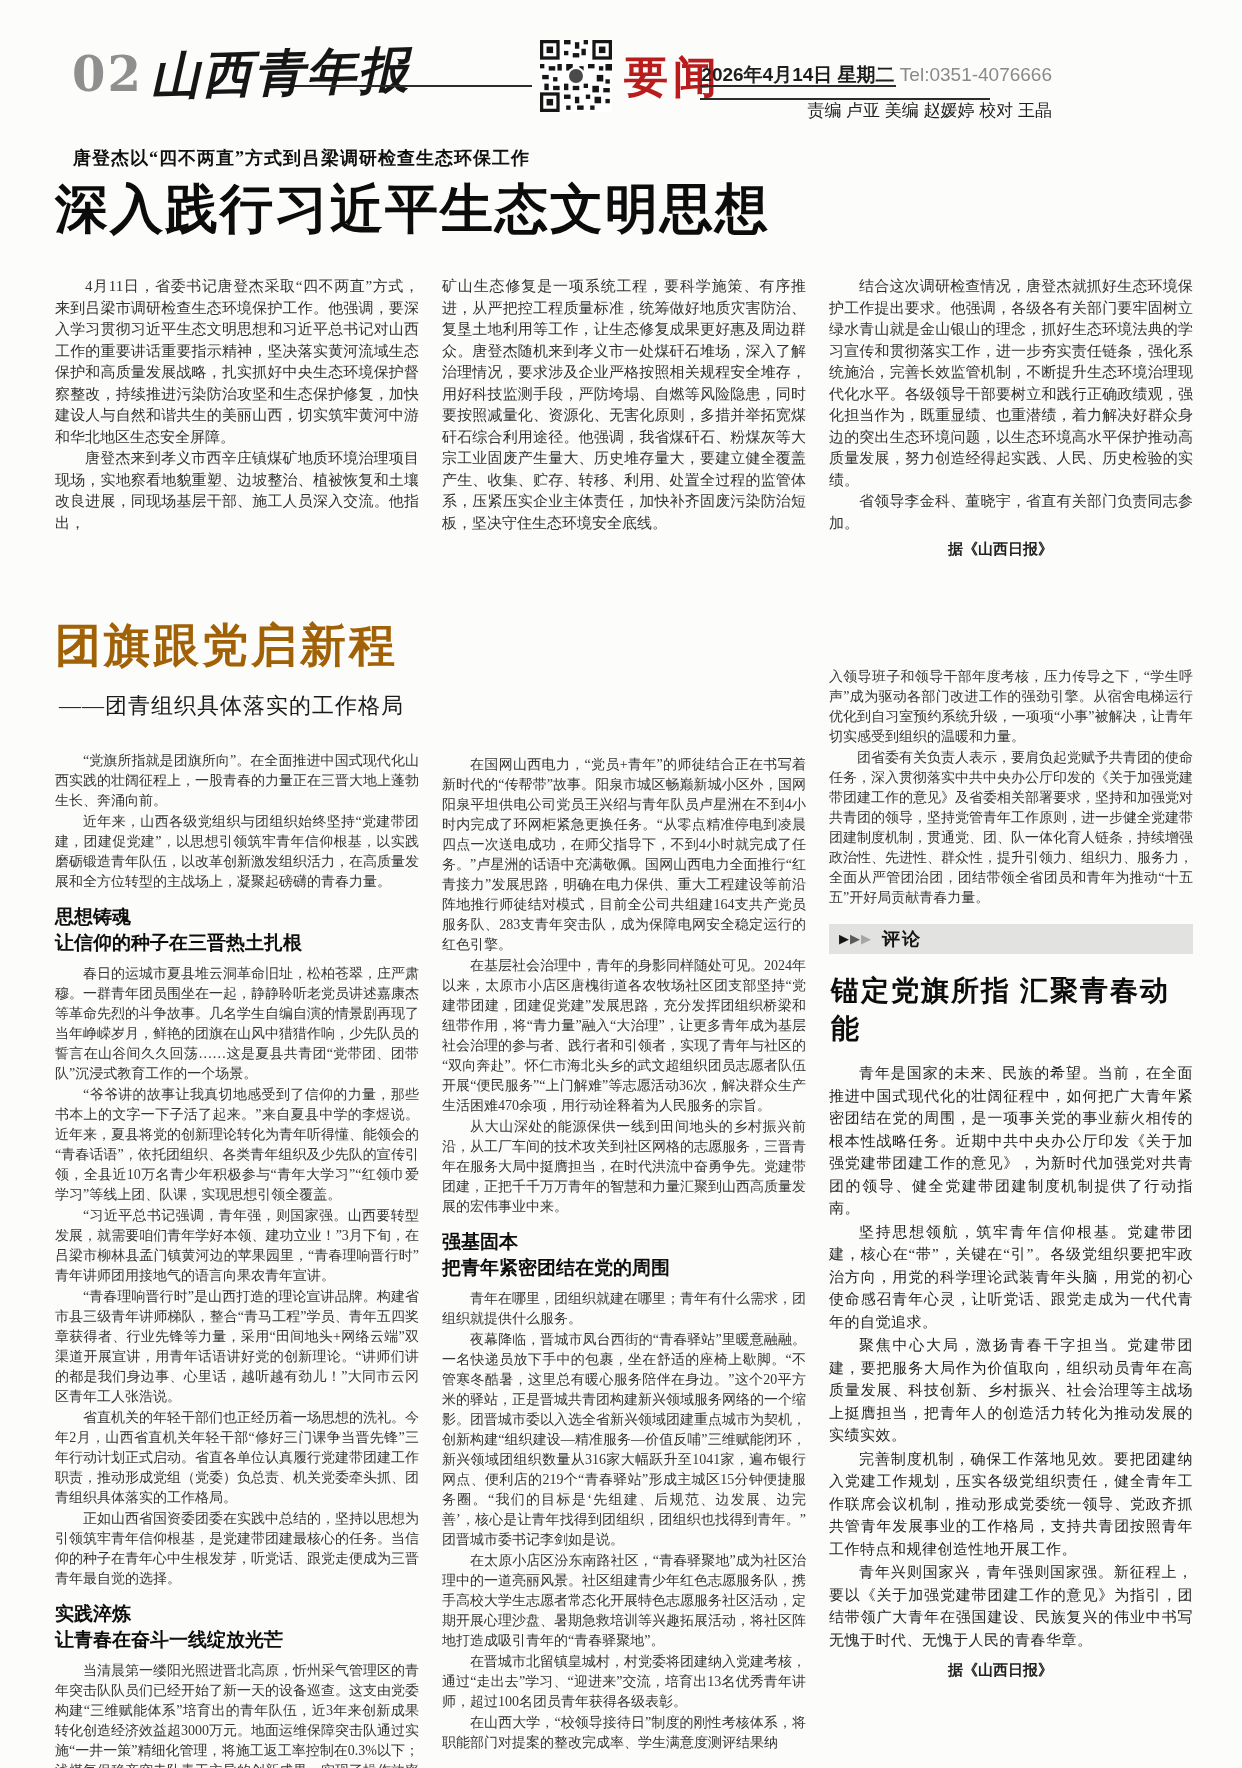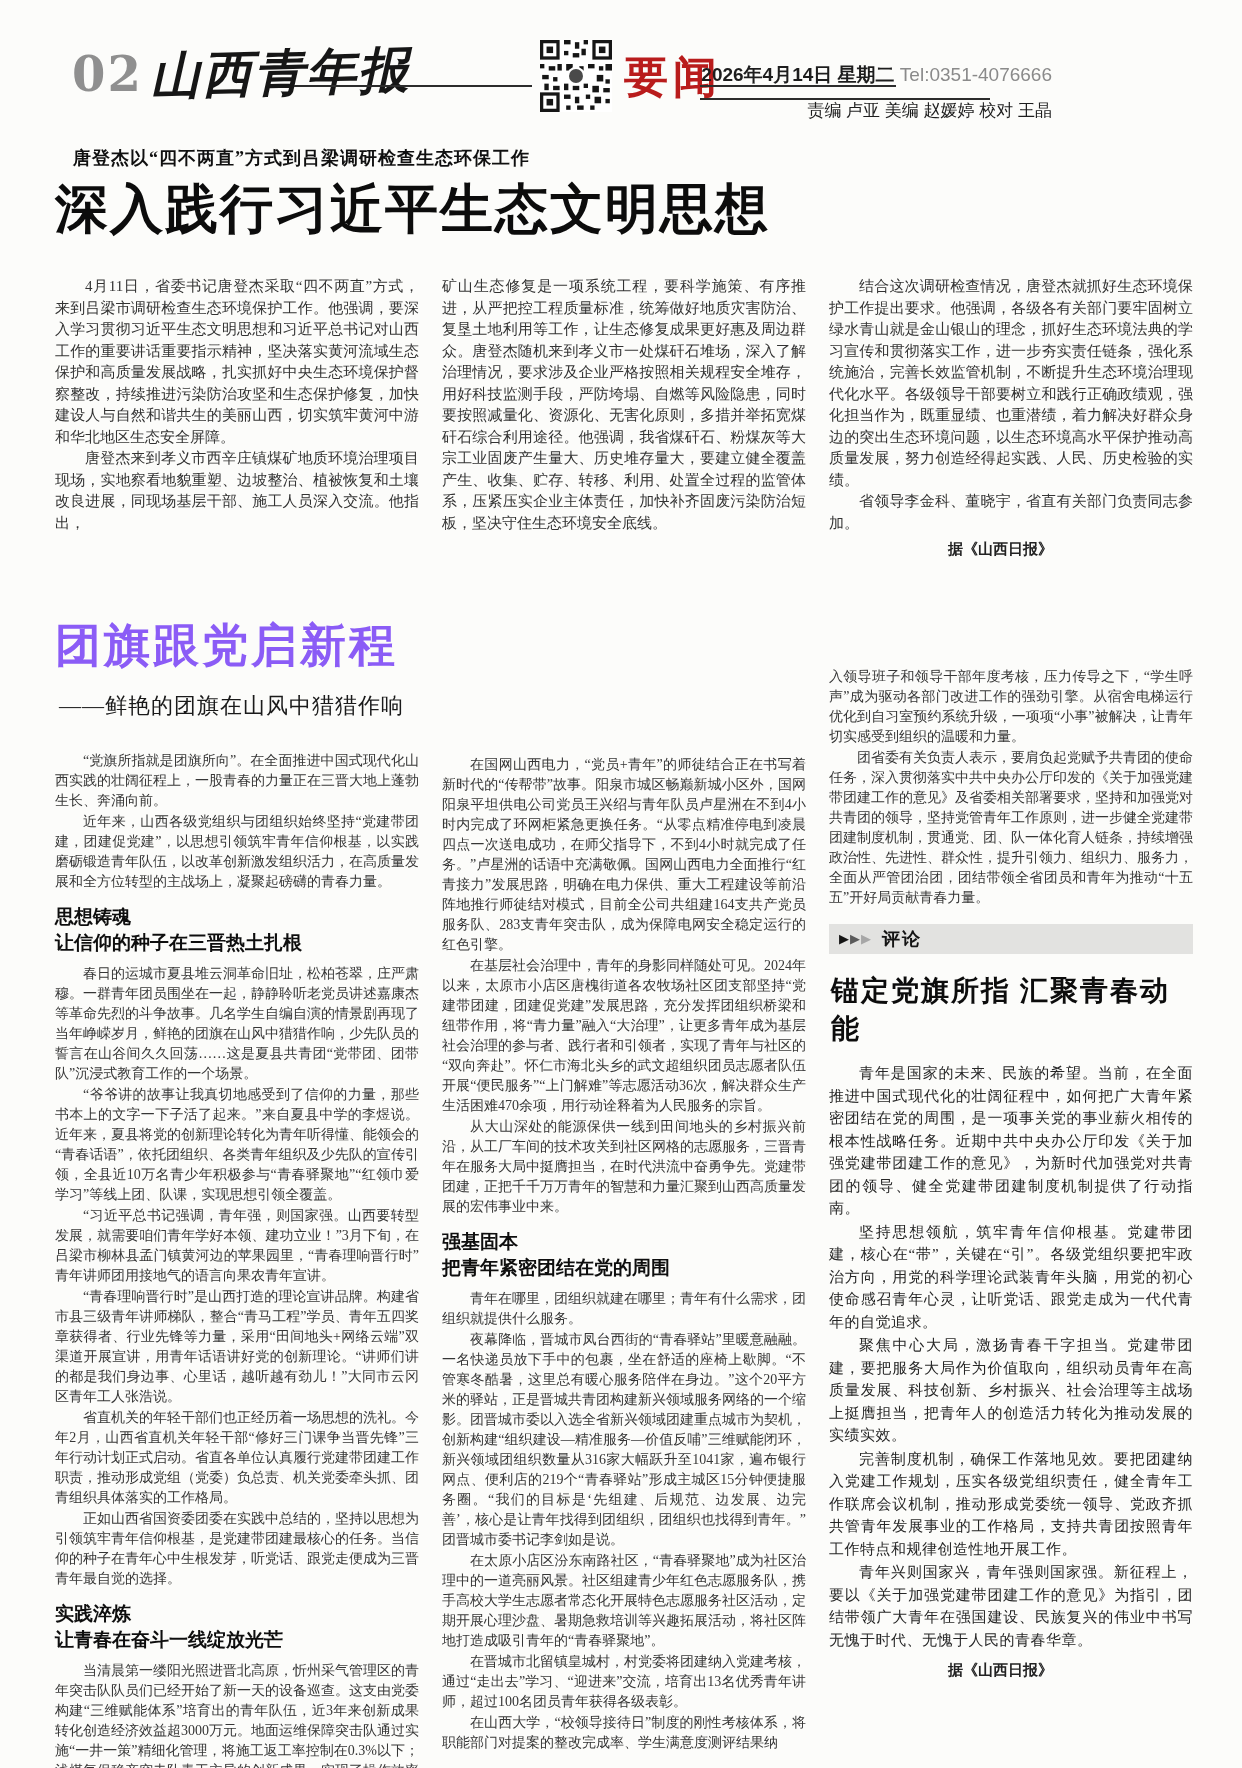--- a/index.html
+++ b/index.html
@@ -35,21 +35,21 @@
   .cols { display:flex; gap:23px; margin-top:38px; }
   .col { flex:0 0 364px; width:364px; }
   .art1 .para { font-size:15px; line-height:21.5px; text-align:justify; color:#333; }
   .para { text-indent:2em; }
   .para.ni { text-indent:0; }
   .source { text-align:right; padding-right:140px; font-weight:bold; font-size:15px;
             color:#222; margin-top:6px; }
   
   .art2 { position:absolute; left:55px; top:615px; width:1140px; }
   .art2 .cols { margin-top:0; }
-  .a2title { font-size:46px; font-weight:900; color:#8b5cf6; letter-spacing:3px; }
+  .a2title { font-size:46px; font-weight:900; color:#a16207; letter-spacing:3px; }
   .a2sub { font-size:22px; color:#1a1a1a; margin:14px 0 30px 4px; letter-spacing:1px; }
   .art2 .para { font-size:14px; line-height:20px; text-align:justify; color:#363636;
                 margin-bottom:1px; }
   .subhead { font-size:19px; font-weight:900; color:#0e0e0e; line-height:26px;
              margin:12px 0 8px; }
   .art2 .col2pad { margin-top:140px; }
   .art2 .col3pad { margin-top:52px; }
   
   .cmt { margin-top:16px; }
   .cmt-band { background:#e2e2e0; height:30px; display:flex; align-items:center;
@@ -158,30 +158,30 @@
           </div>
         <div class="source">据《山西日报》</div>
       </div>
     </div>
   </section>
 
   <section class="art2">
     <div class="cols">
       <div class="col">
         <div class="a2title">团旗跟党启新程</div>
-        <div class="a2sub">——鲜艳的团旗在山风中猎猎作响</div>
+        <div class="a2sub">——团青组织具体落实的工作格局</div>
         <div>
             <p class="para">“党旗所指就是团旗所向”。在全面推进中国式现代化山西实践的壮阔征程上，一股青春的力量正在三晋大地上蓬勃生长、奔涌向前。</p>
             <p class="para">近年来，山西各级党组织与团组织始终坚持“党建带团建，团建促党建”，以思想引领筑牢青年信仰根基，以实践磨砺锻造青年队伍，以改革创新激发组织活力，在高质量发展和全方位转型的主战场上，凝聚起磅礴的青春力量。</p>
             <div class="subhead">
               <div>思想铸魂</div>
               <div>让信仰的种子在三晋热土扎根</div>
             </div>
             <p class="para">春日的运城市夏县堆云洞革命旧址，松柏苍翠，庄严肃穆。一群青年团员围坐在一起，静静聆听老党员讲述嘉康杰等革命先烈的斗争故事。几名学生自编自演的情景剧再现了当年峥嵘岁月，鲜艳的团旗在山风中猎猎作响，少先队员的誓言在山谷间久久回荡……这是夏县共青团“党带团、团带队”沉浸式教育工作的一个场景。</p>
-            <p class="para">“爷爷讲的故事让我真切地感受到了信仰的力量，那些书本上的文字一下子活了起来。”来自夏县中学的李煜说。近年来，夏县将党的创新理论转化为青年听得懂、能领会的“青春话语”，依托团组织、各类青年组织及少先队的宣传引领，全县近10万名青少年积极参与“青春驿聚地”“红领巾爱学习”等线上团、队课，实现思想引领全覆盖。</p>
+            <p class="para">“爷爷讲的故事让我真切地感受到了信仰的力量，那些书本上的文字一下子活了起来。”来自夏县中学的李煜说。近年来，夏县将党的创新理论转化为青年听得懂、能领会的“青春话语”，依托团组织、各类青年组织及少先队的宣传引领，全县近10万名青少年积极参与“青年大学习”“红领巾爱学习”等线上团、队课，实现思想引领全覆盖。</p>
             <p class="para">“习近平总书记强调，青年强，则国家强。山西要转型发展，就需要咱们青年学好本领、建功立业！”3月下旬，在吕梁市柳林县孟门镇黄河边的苹果园里，“青春理响晋行时”青年讲师团用接地气的语言向果农青年宣讲。</p>
             <p class="para">“青春理响晋行时”是山西打造的理论宣讲品牌。构建省市县三级青年讲师梯队，整合“青马工程”学员、青年五四奖章获得者、行业先锋等力量，采用“田间地头+网络云端”双渠道开展宣讲，用青年话语讲好党的创新理论。“讲师们讲的都是我们身边事、心里话，越听越有劲儿！”大同市云冈区青年工人张浩说。</p>
             <p class="para">省直机关的年轻干部们也正经历着一场思想的洗礼。今年2月，山西省直机关年轻干部“修好三门课争当晋先锋”三年行动计划正式启动。省直各单位认真履行党建带团建工作职责，推动形成党组（党委）负总责、机关党委牵头抓、团青组织具体落实的工作格局。</p>
             <p class="para">正如山西省国资委团委在实践中总结的，坚持以思想为引领筑牢青年信仰根基，是党建带团建最核心的任务。当信仰的种子在青年心中生根发芽，听党话、跟党走便成为三晋青年最自觉的选择。</p>
             <div class="subhead">
               <div>实践淬炼</div>
               <div>让青春在奋斗一线绽放光芒</div>
             </div>
             <p class="para">当清晨第一缕阳光照进晋北高原，忻州采气管理区的青年突击队队员们已经开始了新一天的设备巡查。这支由党委构建“三维赋能体系”培育出的青年队伍，近3年来创新成果转化创造经济效益超3000万元。地面运维保障突击队通过实施“一井一策”精细化管理，将施工返工率控制在0.3%以下；浅煤气保稳产突击队青工主导的创新成果，实现了操作效率提升56.6%。</p>
           </div>

